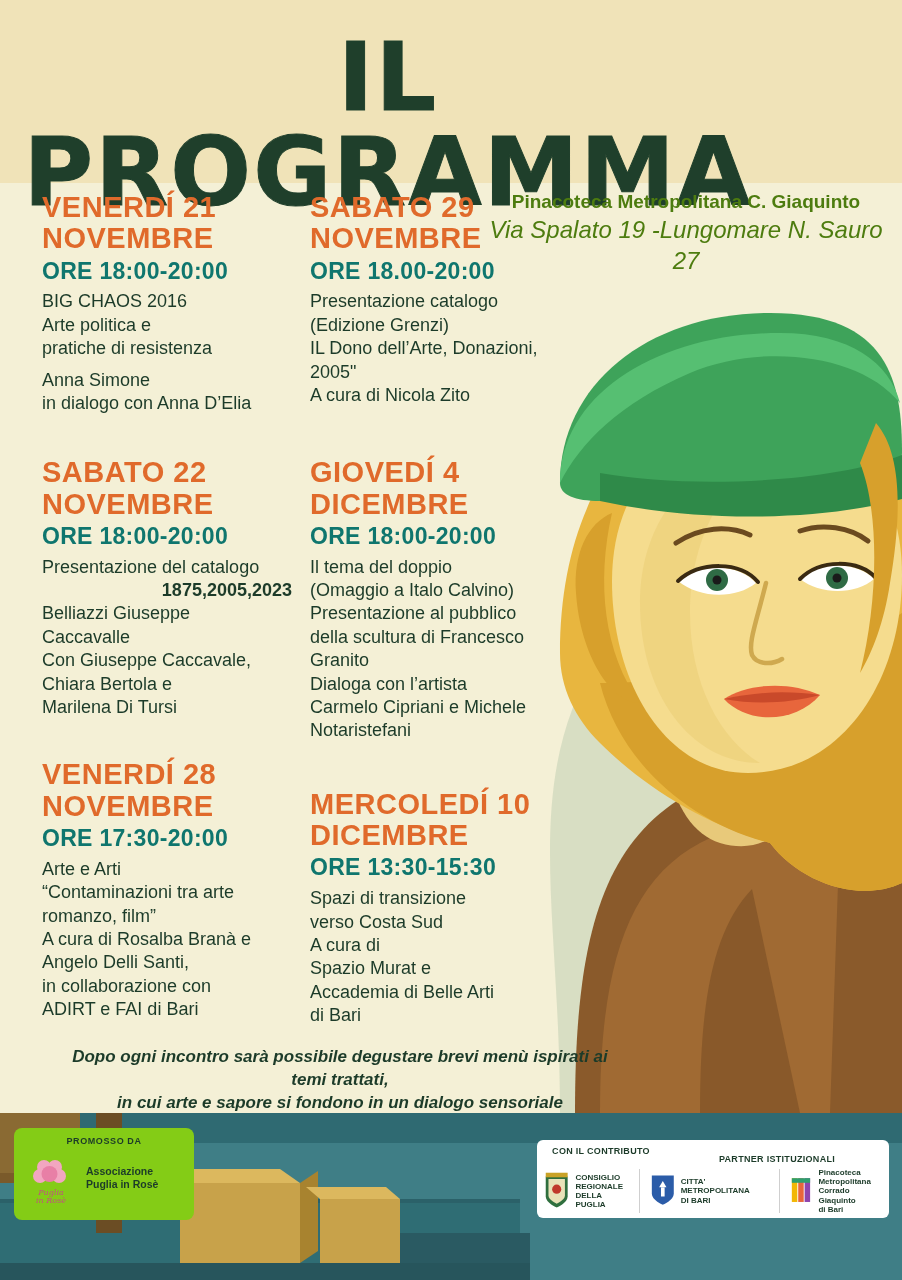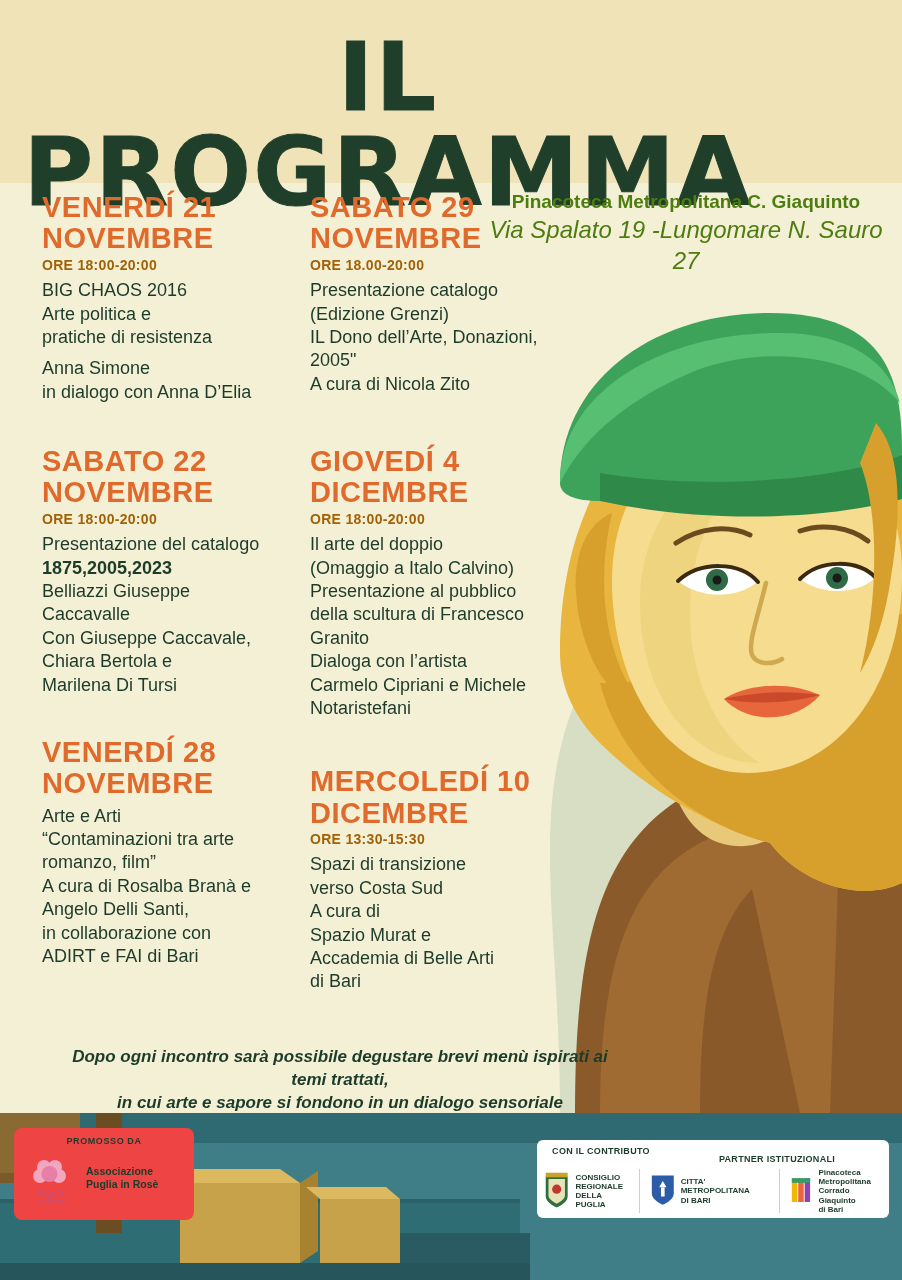--- a/index.html
+++ b/index.html
@@ -38,39 +38,39 @@
   }
   .venue .v1{font-size:19px;font-weight:bold;line-height:1.25;}
   .venue .v2{font-size:24px;font-style:italic;line-height:1.3;}
 
   .ev{margin-bottom:26px;}
   .ev .day{
     color:#e06a2b;font-weight:bold;font-size:29px;line-height:1.08;
     letter-spacing:.5px;
   }
   .ev .hours{
-    color:#a16207;font-weight:bold;font-size:14px;line-height:1.25;margin-top:2px;
+    color:#0f766e;font-weight:bold;font-size:23px;line-height:1.25;margin-top:2px;
     letter-spacing:.3px;
   }
   .ev .body{color:#1c3b29;font-size:18px;line-height:1.30;margin-top:5px;}
-  .ev .body .b{font-weight:bold;}
+  .ev .body .b{font-weight:bold;text-align:right;}
   .ev .body .sp{display:block;height:8px;}
 
   .footnote{
     position:absolute;left:60px;top:1046px;width:560px;z-index:6;
     text-align:center;color:#1c3b29;font-style:italic;font-size:17px;line-height:1.35;
     font-weight:bold;
   }
 
   
   .bottom{position:absolute;left:0;top:1113px;width:902px;height:167px;overflow:hidden;}
   .bottom-bg{position:absolute;inset:0;}
 
   .promo-box{
-    position:absolute;left:14px;top:1128px;width:180px;height:92px;background:#ef4444;
+    position:absolute;left:14px;top:1128px;width:180px;height:92px;background:#84cc16;
     border-radius:8px;z-index:8;
   }
   .promo-box .lbl{
     text-align:center;font-size:9px;font-weight:bold;color:#1c3b29;letter-spacing:.6px;
     margin-top:8px;
   }
   .promo-box .rowp{display:flex;align-items:center;gap:6px;padding:3px 8px 0 8px;}
   .promo-box .rosetxt{font-size:10.5px;font-weight:bold;color:#1c3b29;line-height:1.25;}
 
   .spons-box{
@@ -177,20 +177,21 @@
         <div>Belliazzi  Giuseppe</div>
         <div>Caccavalle</div>
         <div>Con Giuseppe Caccavale,</div>
         <div>Chiara Bertola  e</div>
         <div>Marilena  Di Tursi</div>
       </div>
     </div>
 
     <div class="ev" style="margin-top:40px">
       <div class="day">VENERDÍ 28<br>NOVEMBRE</div>
+      <div class="hours">ORE 17:30-20:00</div>
       <div class="body">
         <div>Arte e Arti</div>
         <div>“Contaminazioni tra arte</div>
         <div>romanzo, film”</div>
         <div>A cura di Rosalba Branà e</div>
         <div>Angelo Delli Santi,</div>
         <div>in collaborazione con</div>
         <div>ADIRT e FAI  di Bari</div>
       </div>
     </div>
@@ -207,21 +208,21 @@
         <div>IL Dono dell’Arte, Donazioni,</div>
         <div>2005"</div>
         <div>A cura di Nicola Zito</div>
       </div>
     </div>
 
     <div class="ev" style="margin-top:50px">
       <div class="day">GIOVEDÍ 4<br>DICEMBRE</div>
       <div class="hours">ORE 18:00-20:00</div>
       <div class="body">
-        <div>Il arte del doppio</div>
+        <div>Il tema del doppio</div>
         <div>(Omaggio a Italo Calvino)</div>
         <div>Presentazione al pubblico</div>
         <div>della scultura di Francesco</div>
         <div>Granito</div>
         <div>Dialoga con l’artista</div>
         <div>Carmelo Cipriani e Michele</div>
         <div>Notaristefani</div>
       </div>
     </div>
 

